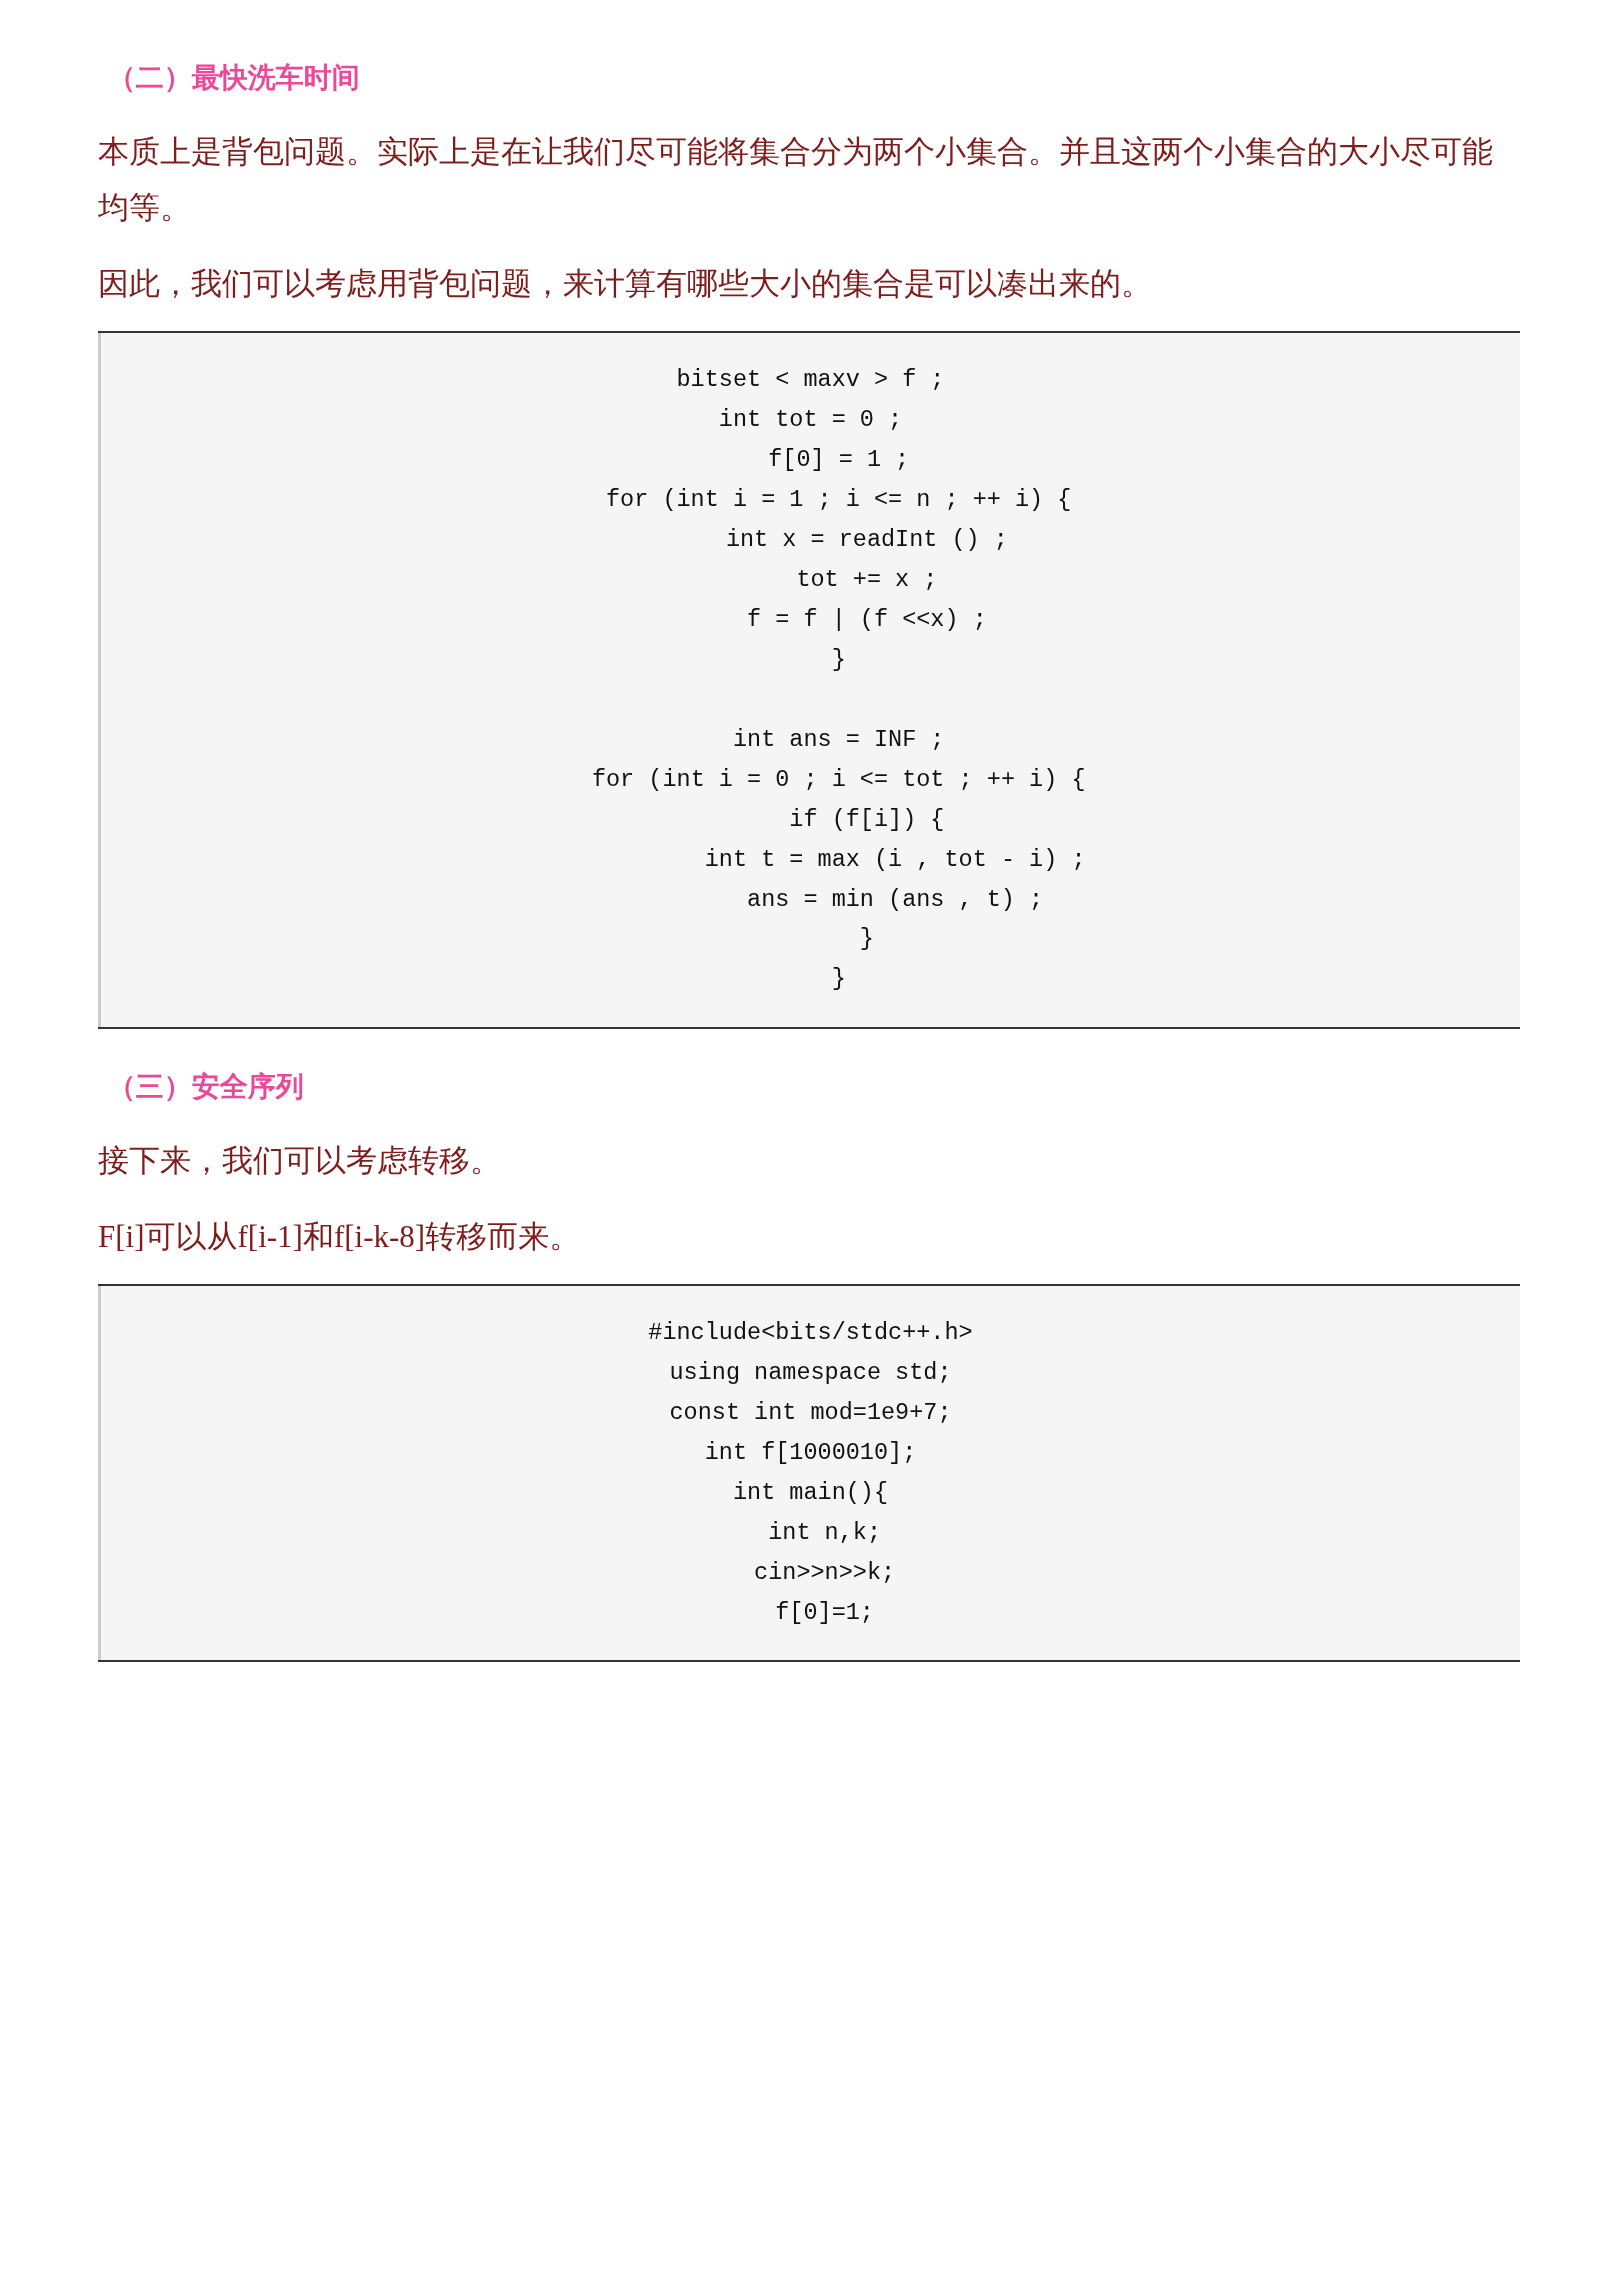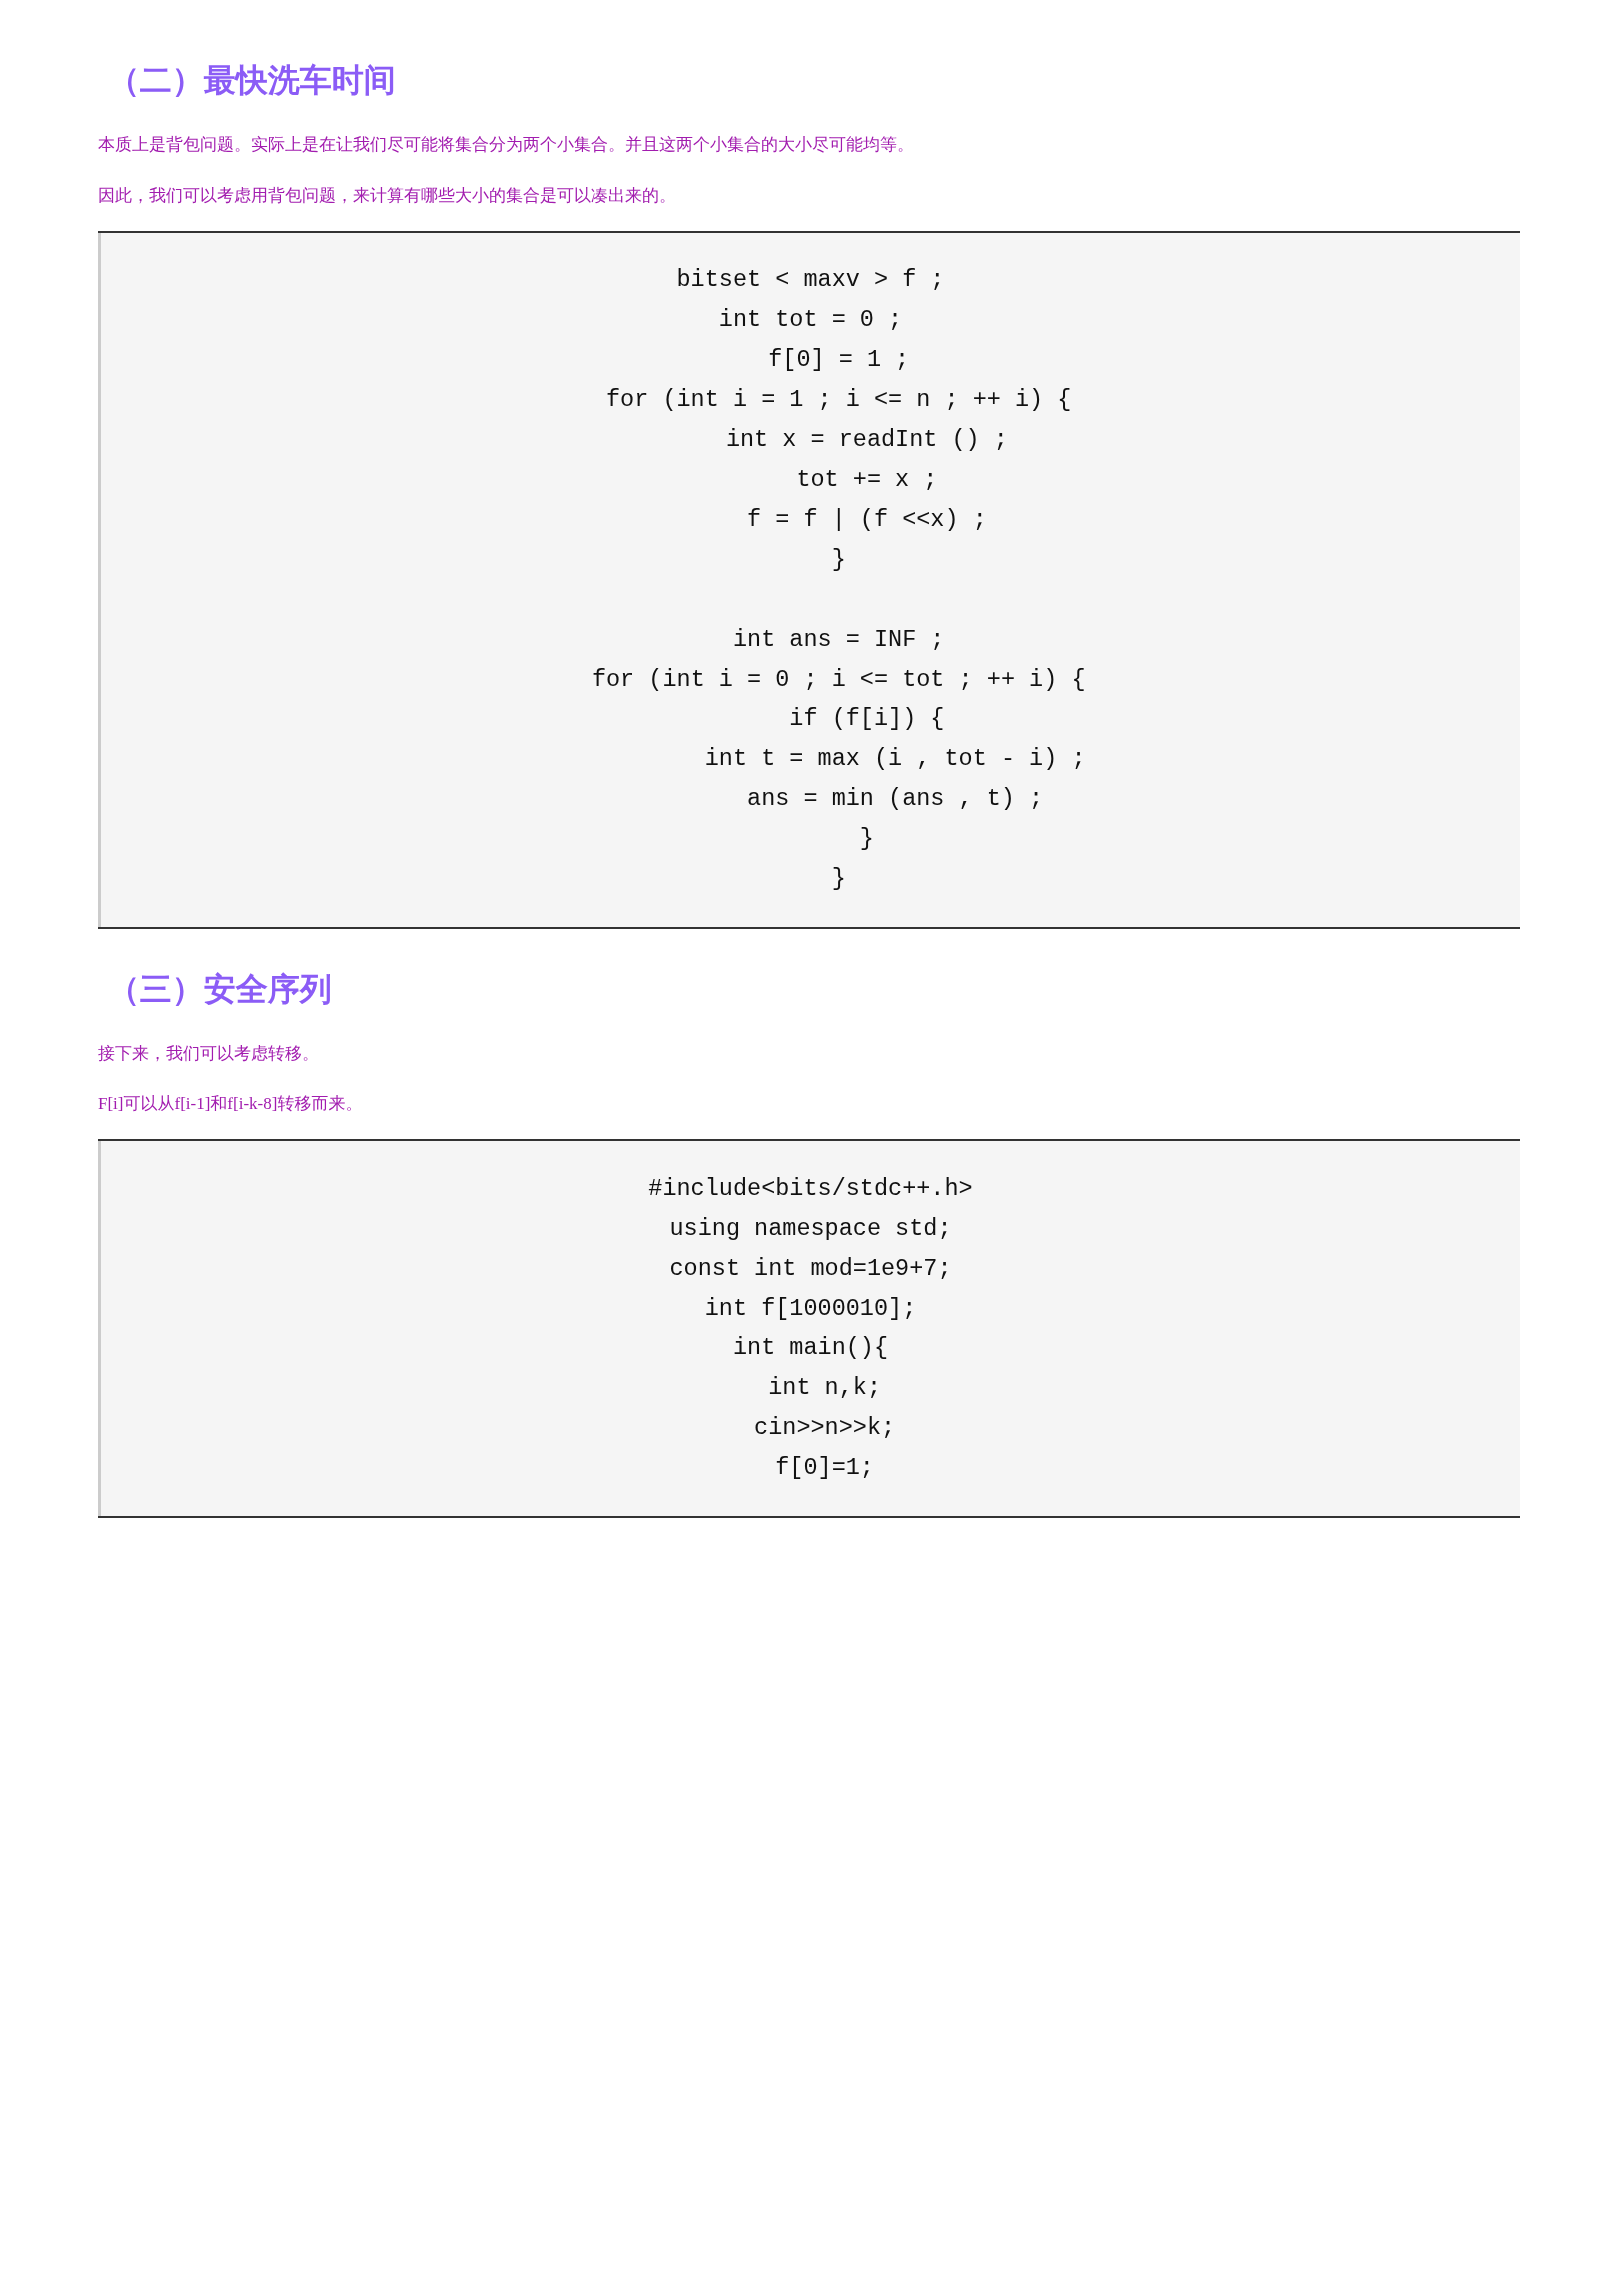--- a/index.html
+++ b/index.html
@@ -15,32 +15,32 @@
       width: 1618px;
       min-height: 2291px;
       padding: 59px 98px;
     }
 
     .section {
       margin-bottom: 39px;
     }
 
     .section-title {
-      font-size: 32px;
+      font-size: 28px;
       font-weight: bold;
-      color: #8b5cf6;
+      color: #ec4899;
       margin-bottom: 27.4px;
       padding-left: 9.8px;
       font-family: Liberation Serif, serif;
     }
 
     .paragraph-highlight {
-      font-size: 17px;
+      font-size: 31px;
       line-height: 1.8;
-      color: #a21caf;
+      color: #7f1d1d;
       margin-bottom: 19.6px;
     }
 
     .code-block {
       background: #f5f5f5;
       border: none;
       padding: 27.4px 35px;
       font-family: "Courier New", "DejaVu Sans Mono", monospace;
       font-size: 23.5px;
       line-height: 1.7;

